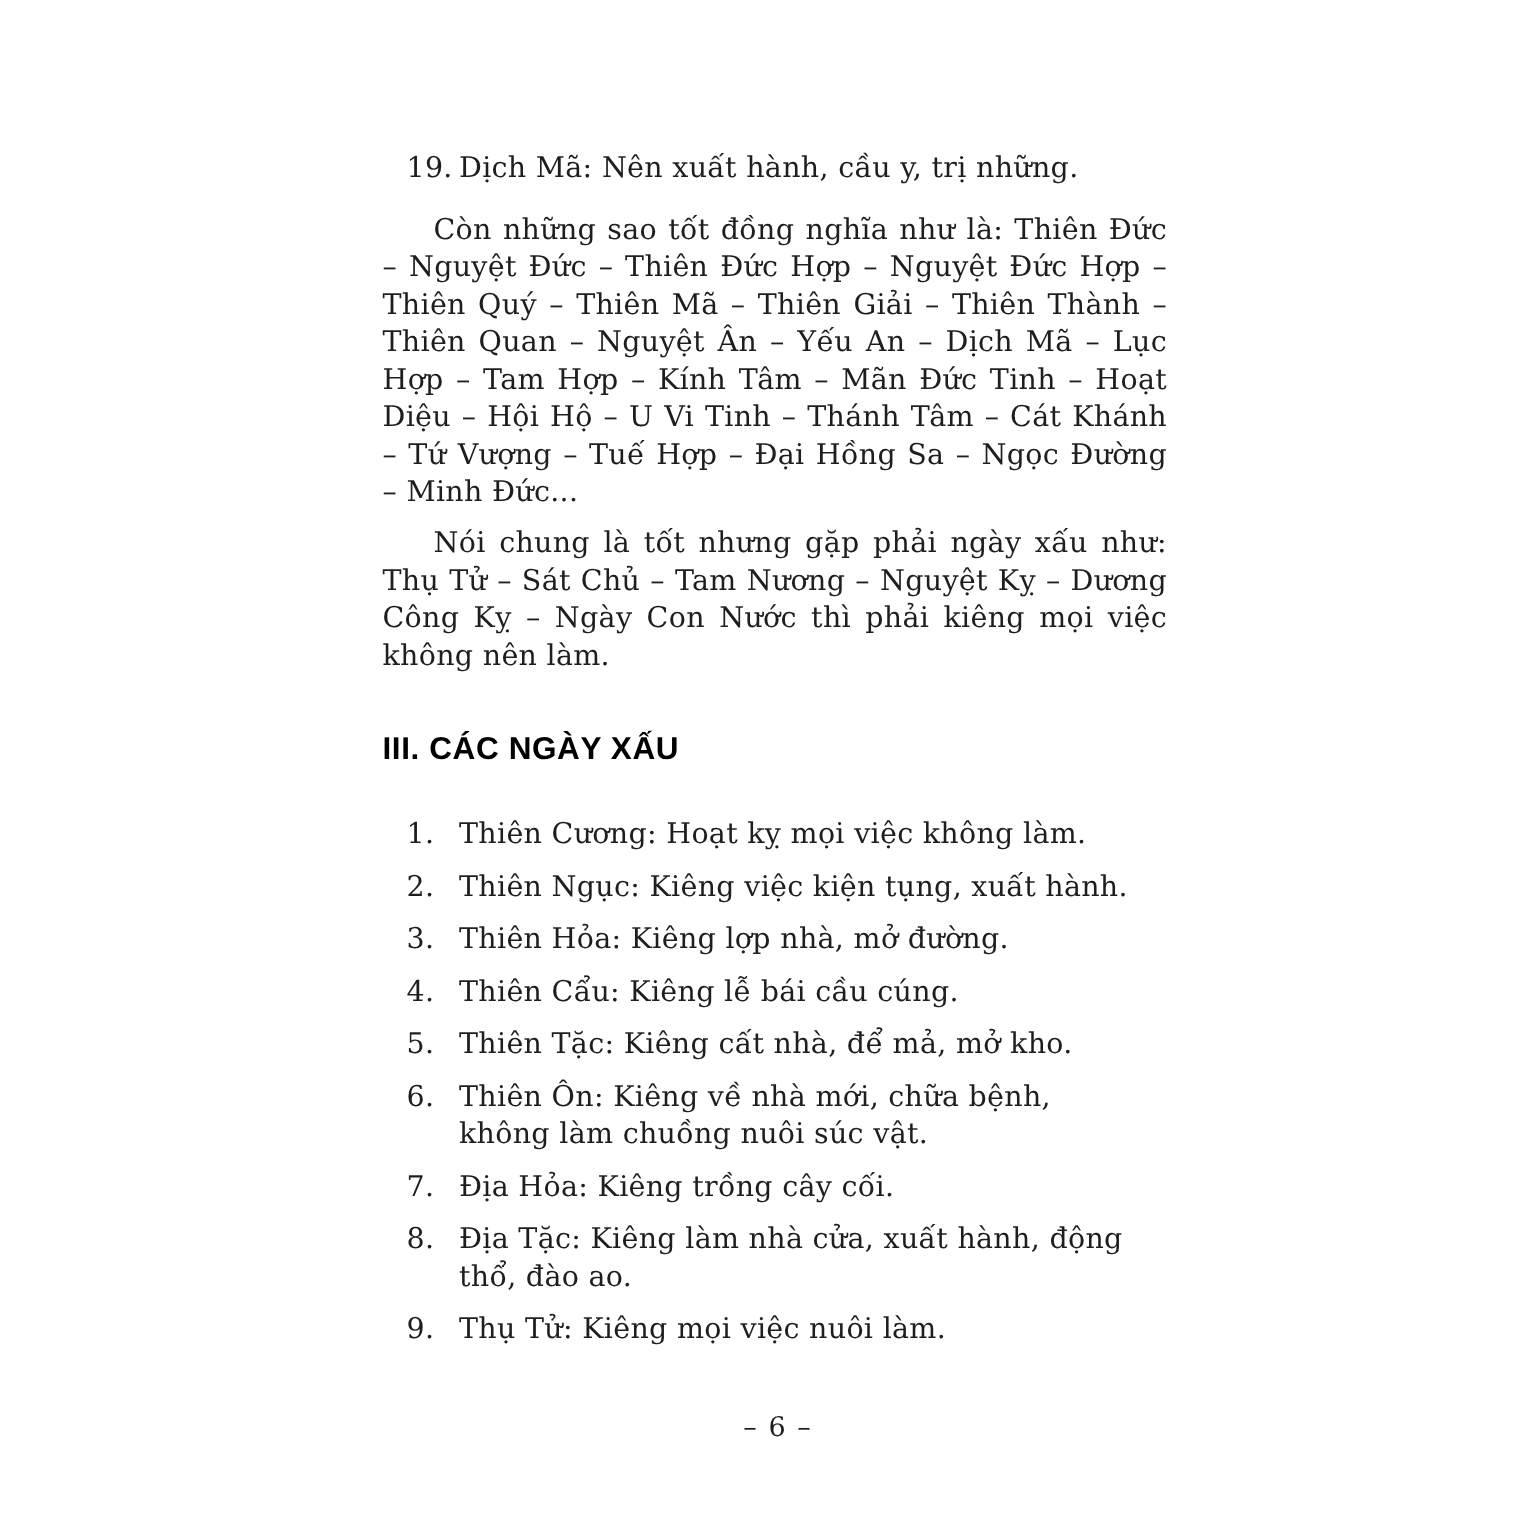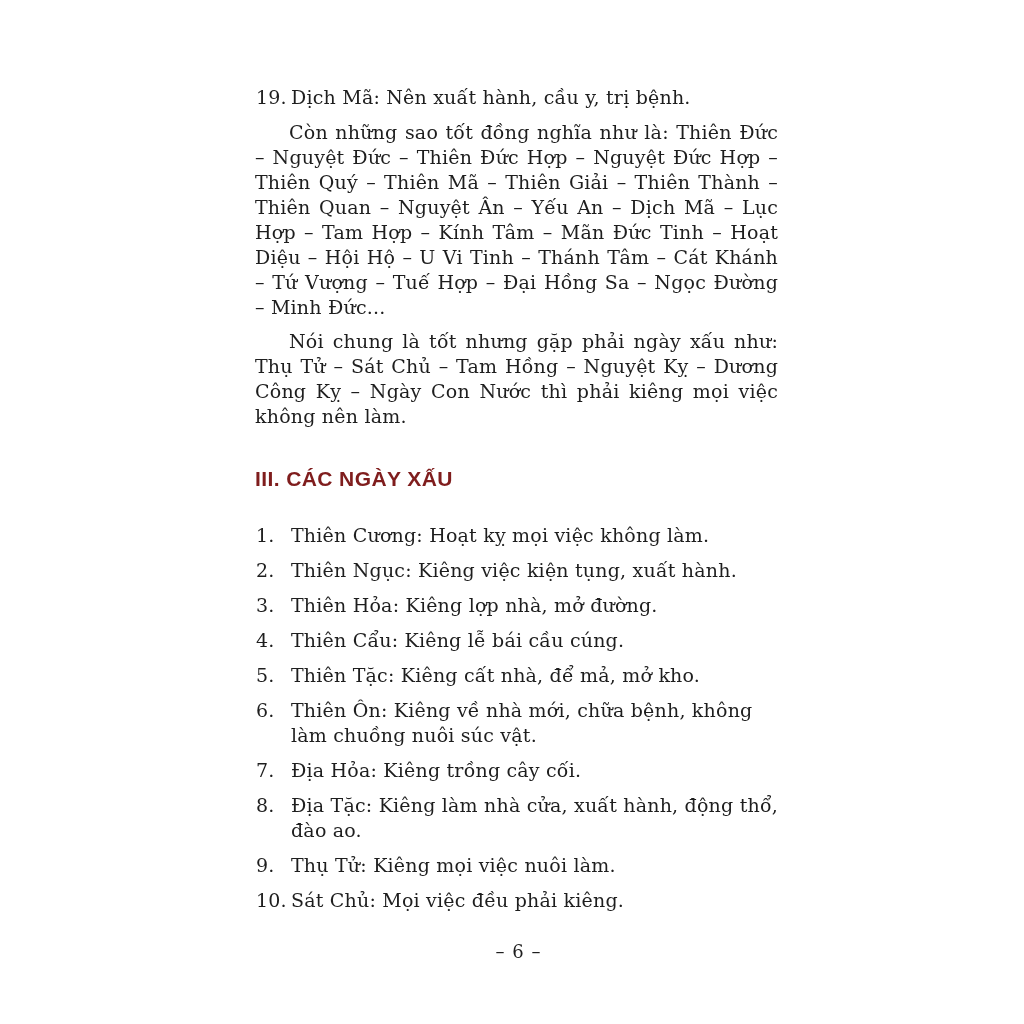--- a/index.html
+++ b/index.html
@@ -21,21 +21,21 @@
     background: #ffffff;
   }
   .content {
     position: absolute;
     left: 255px;
     top: 84px;
     width: 527px;
   }
   .doc-list {
     list-style: none;
-    margin: 1px;
+    margin: 16px;
     padding: 0;
   }
   .doc-list li {
     display: flex;
     align-items: flex-start;
     margin-bottom: 10px;
     font-size: 19px;
     line-height: 25px;
     letter-spacing: 0.2px;
   }
@@ -54,21 +54,21 @@
     text-align: justify;
     text-indent: 34px;
   }
   .section-heading {
     margin: 38px 0 32px 0;
     font-family: "Liberation Sans", "DejaVu Sans", sans-serif;
     font-weight: bold;
     font-size: 21px;
     line-height: 24px;
     letter-spacing: 0.4px;
-    color: #7f1d1d;
+    color: #000000;
   }
   .bad-list {
     margin-top: 0;
   }
   .page-number {
     position: absolute;
     left: 255px;
     top: 941px;
     width: 527px;
     text-align: center;
@@ -80,30 +80,30 @@
 </head>
 <body>
 
 <div class="sheet">
   <div class="content">
 
     <ol class="doc-list">
 
         <li>
           <span class="num">19.</span>
-          <span class="txt">Dịch Mã: Nên xuất hành, cầu y, trị bệnh.</span>
+          <span class="txt">Dịch Mã: Nên xuất hành, cầu y, trị những.</span>
         </li>
 
       </ol>
 
     <div>
 
         <p class="para">Còn những sao tốt đồng nghĩa như là: Thiên Đức – Nguyệt Đức – Thiên Đức Hợp – Nguyệt Đức Hợp – Thiên Quý – Thiên Mã – Thiên Giải – Thiên Thành – Thiên Quan – Nguyệt Ân – Yếu An – Dịch Mã – Lục Hợp – Tam Hợp – Kính Tâm – Mãn Đức Tinh – Hoạt Diệu – Hội Hộ – U Vi Tinh – Thánh Tâm – Cát Khánh – Tứ Vượng – Tuế Hợp – Đại Hồng Sa – Ngọc Đường – Minh Đức...</p>
 
-        <p class="para">Nói chung là tốt nhưng gặp phải ngày xấu như: Thụ Tử – Sát Chủ – Tam Hồng – Nguyệt Kỵ – Dương Công Kỵ – Ngày Con Nước thì phải kiêng mọi việc không nên làm.</p>
+        <p class="para">Nói chung là tốt nhưng gặp phải ngày xấu như: Thụ Tử – Sát Chủ – Tam Nương – Nguyệt Kỵ – Dương Công Kỵ – Ngày Con Nước thì phải kiêng mọi việc không nên làm.</p>
       </div>
 
     <h2 class="section-heading">III. CÁC NGÀY XẤU</h2>
 
     <ol class="doc-list bad-list">
 
         <li>
           <span class="num">1.</span>
           <span class="txt">Thiên Cương: Hoạt kỵ mọi việc không làm.</span>
         </li>
@@ -141,23 +141,19 @@
         <li>
           <span class="num">8.</span>
           <span class="txt">Địa Tặc: Kiêng làm nhà cửa, xuất hành, động thổ, đào ao.</span>
         </li>
 
         <li>
           <span class="num">9.</span>
           <span class="txt">Thụ Tử: Kiêng mọi việc nuôi làm.</span>
         </li>
 
-        <li>
-          <span class="num">10.</span>
-          <span class="txt">Sát Chủ: Mọi việc đều phải kiêng.</span>
-        </li>
 
       </ol>
 
   </div>
 
   <div class="page-number">– 6 –</div>
 </div>
 
 </body></html>

